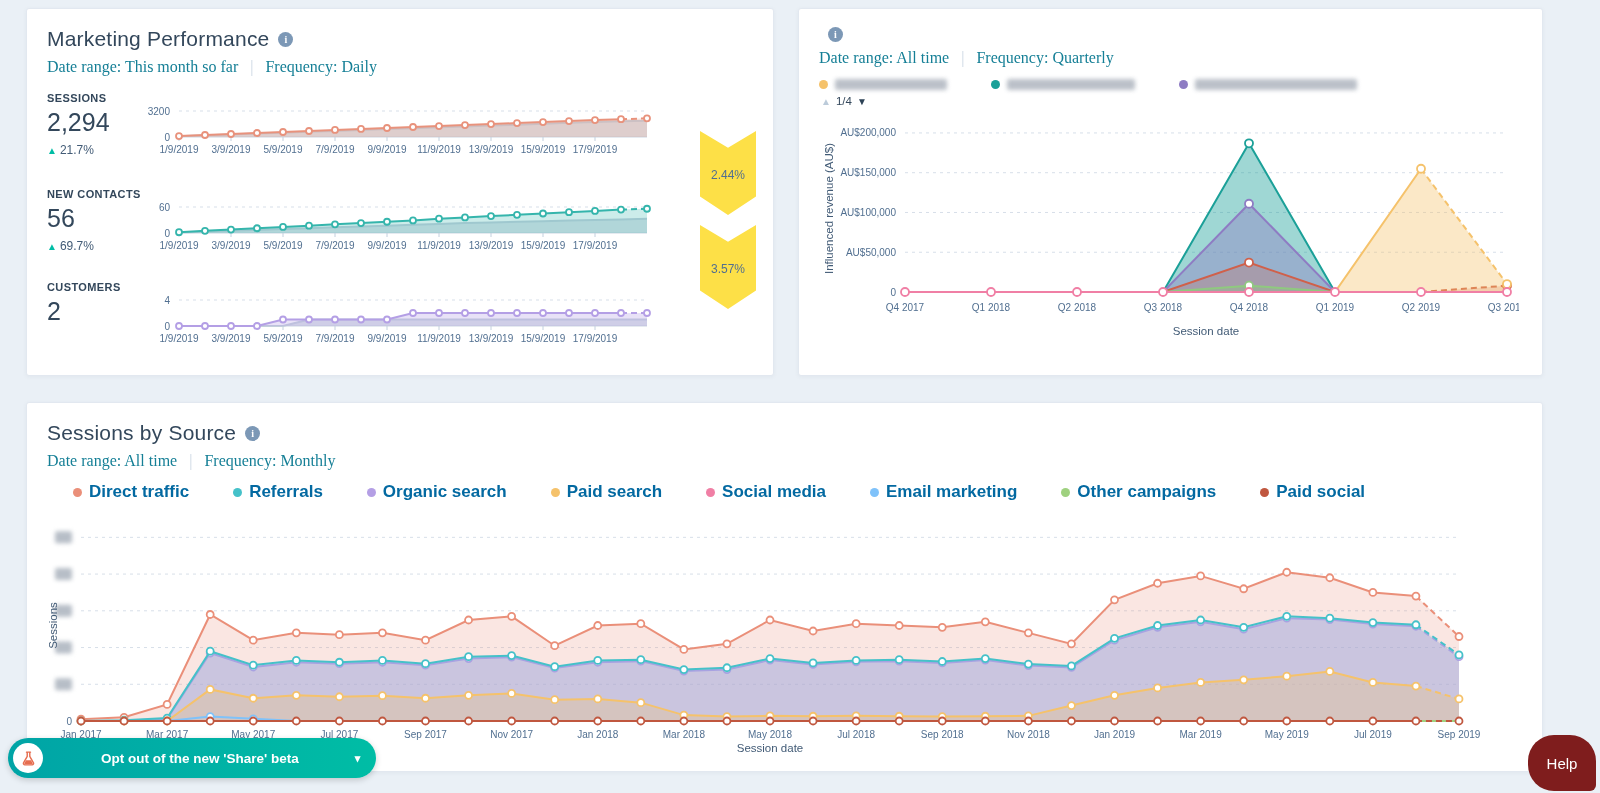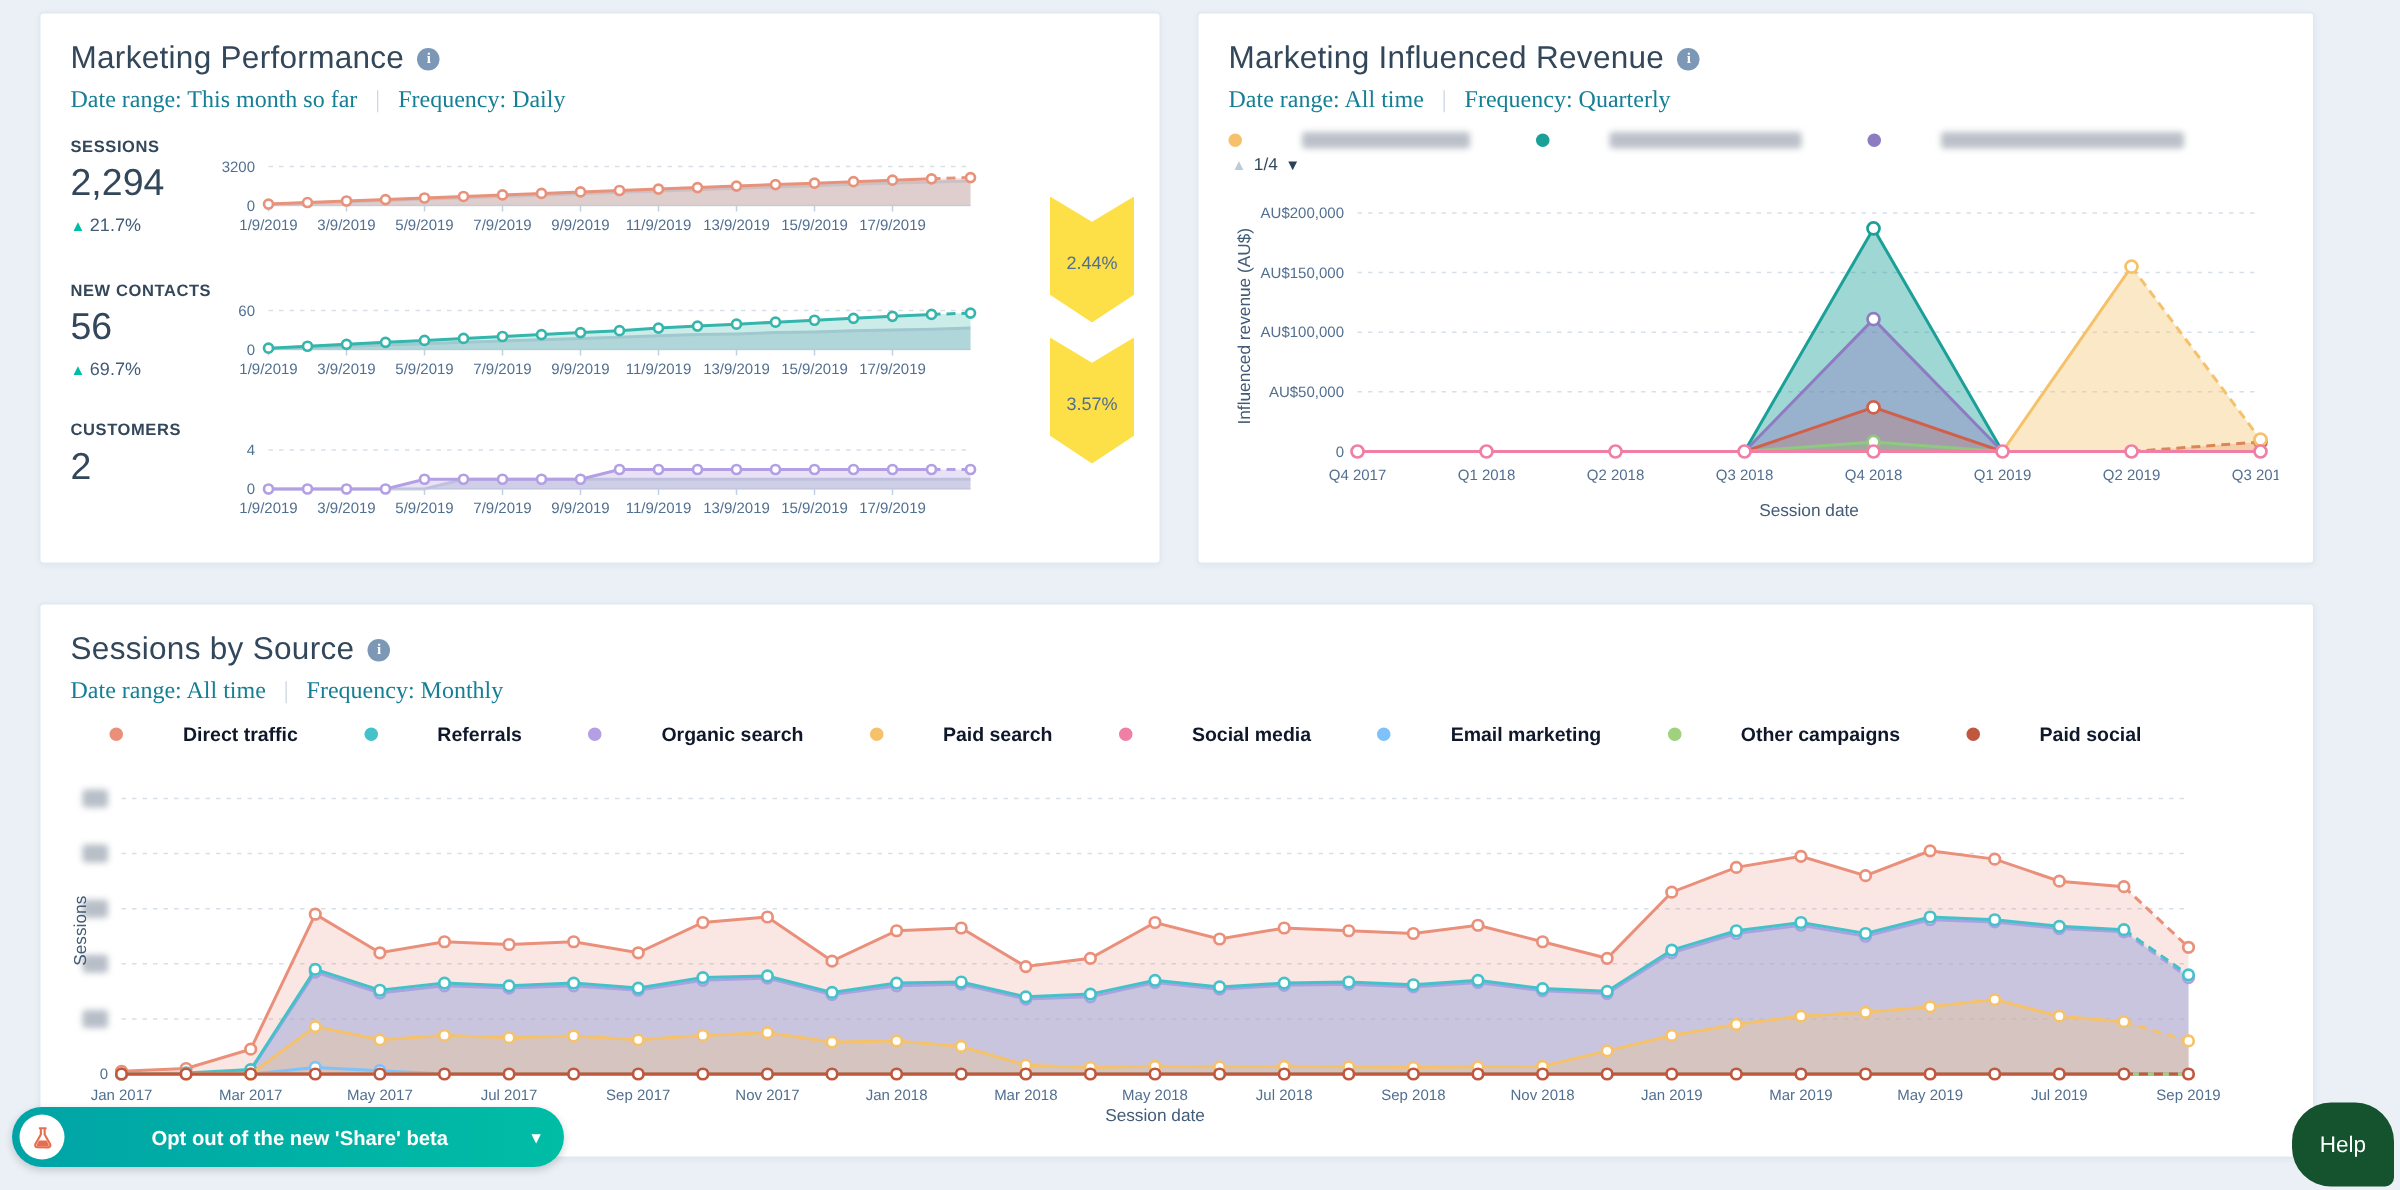--- a/index.html
+++ b/index.html
@@ -32,21 +32,21 @@
   .spark{margin-top:10px;}
 
   .chev{position:absolute;width:56px;height:84px;background:#fde047;
         clip-path:polygon(0 0,50% 20%,100% 0,100% 78%,50% 100%,0 78%);
         display:flex;align-items:center;justify-content:center;font-size:12px;color:#516f90;}
   .chev span{margin-top:4px;}
   #chev0{right:17px;top:122px;} #chev1{right:17px;top:216px;}
 
   
   .legend{display:flex;align-items:center;margin-top:12px;}
-  .legend-item{display:flex;align-items:center;margin-right:44px;font-size:13px;font-weight:600;color:#0f172a;gap:33px;}
+  .legend-item{display:flex;align-items:center;margin-right:44px;font-size:17px;font-weight:600;color:#0369a1;}
   .dot{width:9px;height:9px;border-radius:50%;margin-right:7px;flex:0 0 9px;}
   .blurbar{height:11px;border-radius:2px;background:#b4bac3;filter:blur(2px);opacity:.9;}
   .blurred{filter:blur(2px);}
 
   .pager{display:flex;align-items:center;margin-top:5px;margin-left:2px;font-size:11.5px;color:#33475b;}
   .pg-up{color:#bccbda;font-size:10px;margin-right:5px;cursor:default;}
   .pg-dn{color:#2d4256;font-size:10px;margin-left:5px;cursor:pointer;}
 
   svg.chart{display:block;font-family:"Liberation Sans",sans-serif;}
   .axlab{font-size:10px;fill:#516f90;}
@@ -57,21 +57,21 @@
 
   
   #share-pill{position:absolute;left:8px;bottom:15px;height:40px;display:flex;align-items:center;
       padding:0 16px 0 5px;border-radius:22px;z-index:20;cursor:pointer;
       background:linear-gradient(90deg,#00a4a6,#00bda5);
       box-shadow:0 2px 6px rgba(0,0,0,.18);color:#fff;font-size:13.5px;font-weight:700;gap:48px;}
   .flask-wrap{width:30px;height:30px;border-radius:50%;background:#fff;display:flex;align-items:center;
       justify-content:center;margin-right:10px;}
   #share-pill .caret{margin-left:8px;font-size:11px;}
 
-  #help-btn{position:absolute;right:4px;bottom:2px;width:68px;height:56px;background:#14532d;
+  #help-btn{position:absolute;right:4px;bottom:2px;width:68px;height:56px;background:#7f1d1d;
       border-radius:26px 26px 6px 26px;display:flex;align-items:center;justify-content:center;
       color:#fff;font-size:15px;z-index:20;cursor:pointer;}
 </style>
 </head>
 <body>
 
 <div class="card" id="card-performance">
   <div class="title-row">
     <span class="card-title">Marketing Performance</span>
     <span class="info-icon">i</span>
@@ -260,21 +260,20 @@
         <span>2.44%</span>
       </div>
       <div class="chev" id="chev1">
         <span>3.57%</span>
       </div>
     </div>
 </div>
 
 <div class="card" id="card-revenue">
   <div class="title-row">
-    <span class="card-title">Marketing Influenced Revenue</span>
     <span class="info-icon">i</span>
   </div>
   <div class="sub">
     <span>Date range:</span>
     <span>All time</span>
     <span class="pipe">|</span>
     <span>Frequency:</span>
     <span>Quarterly</span>
   </div>
   <div class="legend" id="revenue-legend">

